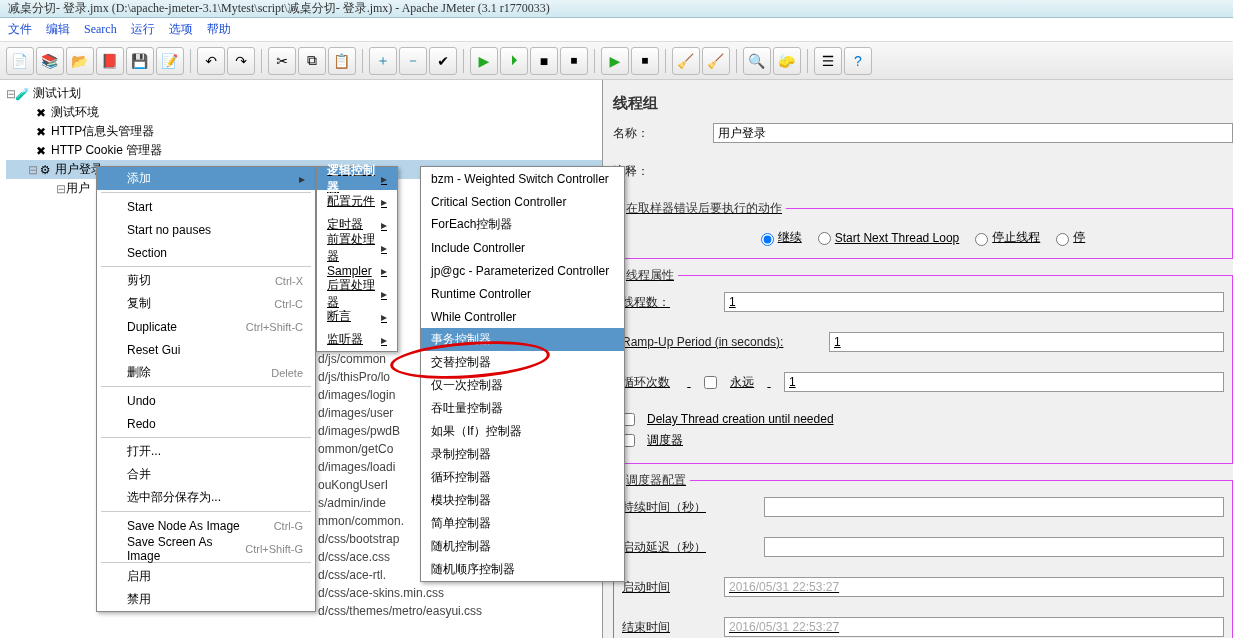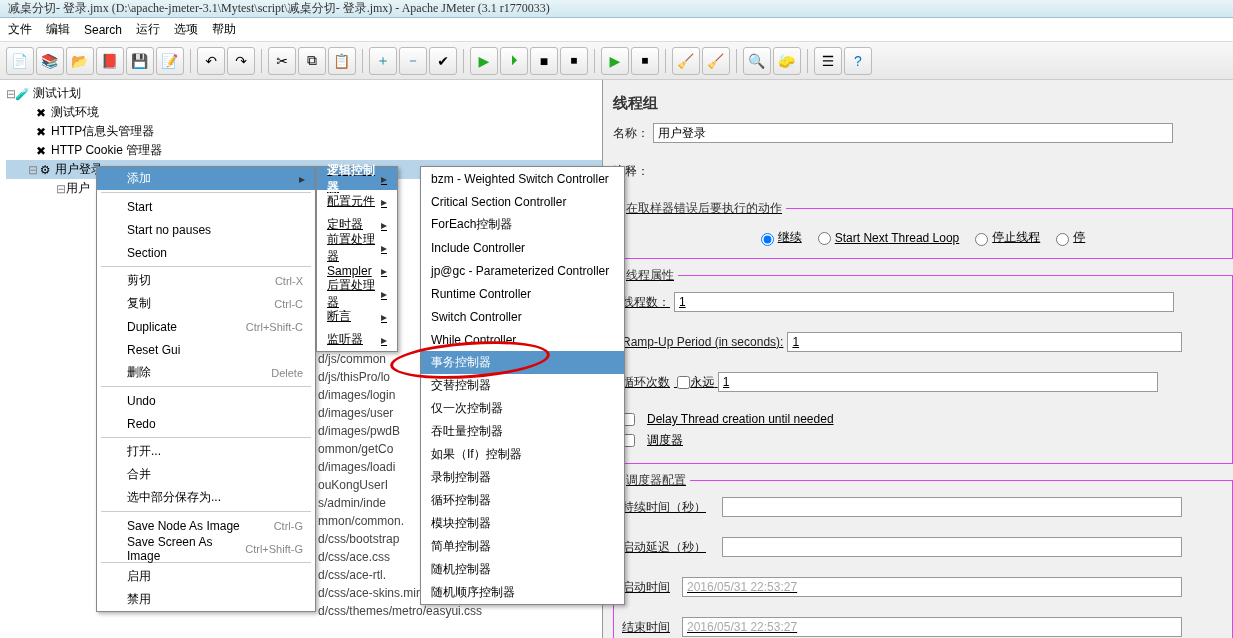--- a/index.html
+++ b/index.html
@@ -1,19 +1,19 @@
 <!DOCTYPE html>
 <html><head>
 <meta charset="utf-8">
 <style>
 * { margin: 0; padding: 0; box-sizing: border-box; font-family: "Microsoft YaHei", Arial, sans-serif; font-size: 12px; }
 body { background: #f0f0f0; width: 1233px; height: 638px; overflow: hidden; }
 .titlebar { background: linear-gradient(#e8f4f8,#d0e8f0); height: 18px; padding: 0 8px; color: #333; border-bottom: 1px solid #a0c0d0; white-space: nowrap; overflow: hidden; font-family: Liberation Serif, serif; }
 .menubar { background: #fff; height: 24px; display: flex; align-items: center; padding: 0 8px; border-bottom: 1px solid #ddd; }
-.menubar span { margin-right: 14px; color: #000000; cursor: default; }
+.menubar span { margin-right: 14px; color: #1d4ed8; cursor: default; font-family: Liberation Serif, serif; }
 .toolbar { background: linear-gradient(#f8f8f8,#e8e8e8); height: 38px; display: flex; align-items: center; padding: 0 6px; border-bottom: 1px solid #ccc; gap: 2px; }
 .toolbtn { width: 28px; height: 28px; border: 1px solid #bbb; border-radius: 3px; background: linear-gradient(#fff,#e8e8e8); display: flex; align-items: center; justify-content: center; font-size: 14px; }
 .toolsep { width: 1px; height: 24px; background: #bbb; margin: 0 4px; }
 .main { display: flex; height: 558px; }
 .leftpane { width: 603px; background: #fff; border-right: 1px solid #999; position: relative; }
 .rightpane { flex: 1; background: #f0f0f0; padding: 8px 0 0 10px; }
 .tree { padding: 4px 0 0 6px; position: relative; }
 .tree-row { display: flex; align-items: center; height: 19px; }
 .tree-row .indent { display: inline-block; }
 .tree-icon { width: 14px; height: 14px; margin-right: 3px; display: inline-flex; align-items: center; justify-content: center; }
@@ -21,21 +21,21 @@
 .popup { position: absolute; background: #fff; border: 1px solid #888; box-shadow: 2px 2px 4px rgba(0,0,0,.3); }
 .popup .item { height: 23px; display: flex; align-items: center; padding: 0 6px; position: relative; }
 .popup .item .ico { width: 20px; display: inline-flex; justify-content: center; }
 .popup .item .lbl { flex: 1; padding-left: 4px; }
 .popup .item .sc { color: #888; font-size: 11px; padding-right: 6px; }
 .popup .item .arrow { width: 10px; color: #333; }
 .popup .item.hi { background: #5896c9; color: #fff; }
 .popup hr { border: none; border-top: 1px solid #ccc; margin: 2px 4px; }
 .bg-line { height: 18px; padding-left: 102px; color: #444; white-space: nowrap; overflow: hidden; }
 .rh { font-size: 15px; font-weight: bold; color: #333; padding: 6px 0 10px 0; }
-.form-row { display: flex; align-items: center; margin-bottom: 20px; }
+.form-row { display: flex; align-items: center; margin-bottom: 20px; justify-content: space-between; }
 .form-row label { color: #222; margin-right: 4px; }
 .form-row input[type=text] { border: 1px solid #999; height: 20px; padding: 0 4px; background: #fff; }
 fieldset { border: 1px solid #d946ef; margin-bottom: 8px; padding: 8px; text-decoration: underline; }
 legend { padding: 0 4px; color: #333; }
 .radio-row { display: flex; align-items: center; justify-content: center; gap: 16px; padding: 4px 0; }
 .radio-row label { display: flex; align-items: flex-end; gap: 4px; }
 .chk { display: flex; align-items: center; gap: 12px; margin-bottom: 6px; }
 .circled { position: absolute; border: 3px solid #d00; border-radius: 50%; width: 160px; height: 36px; pointer-events: none; transform: rotate(-4deg); }
 </style>
 </head>
@@ -278,23 +278,20 @@
           <span class="lbl">ForEach控制器</span>
         </div>
       <div class="item">
           <span class="lbl">Include Controller</span>
         </div>
       <div class="item">
           <span class="lbl">jp@gc - Parameterized Controller</span>
         </div>
       <div class="item">
           <span class="lbl">Runtime Controller</span>
-        </div>
-      <div class="item">
-          <span class="lbl">Switch Controller</span>
         </div>
       <div class="item">
           <span class="lbl">While Controller</span>
         </div>
       <div class="item hi">
           <span class="lbl">事务控制器</span>
         </div>
       <div class="item">
           <span class="lbl">交替控制器</span>
         </div>

